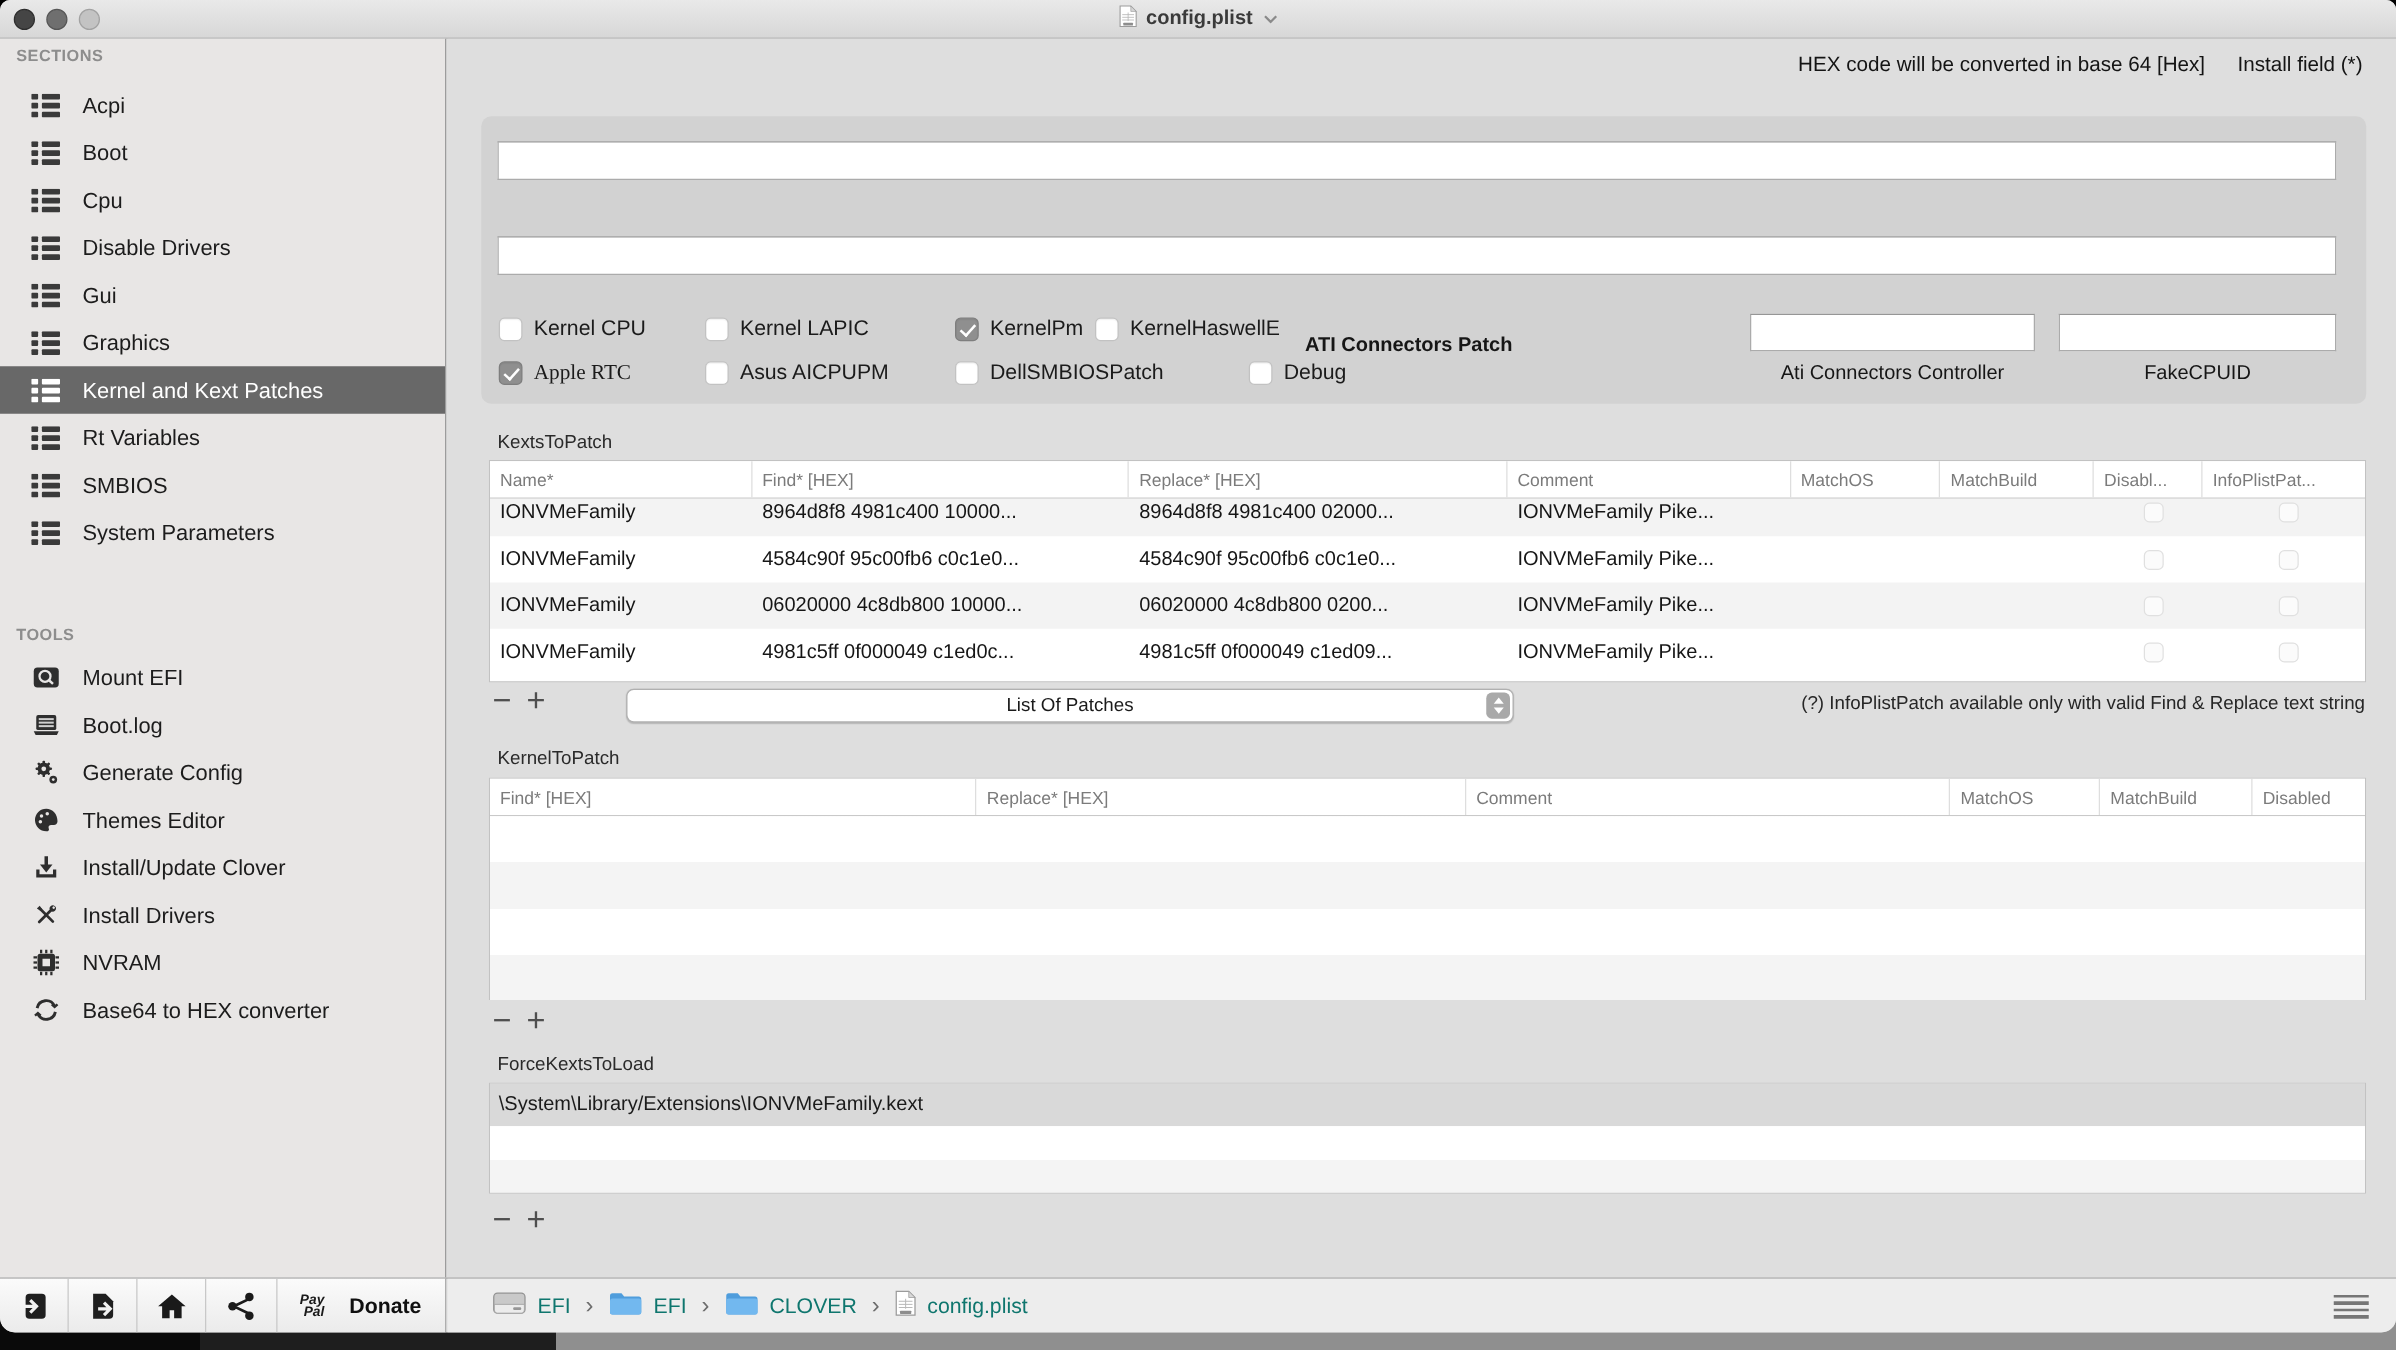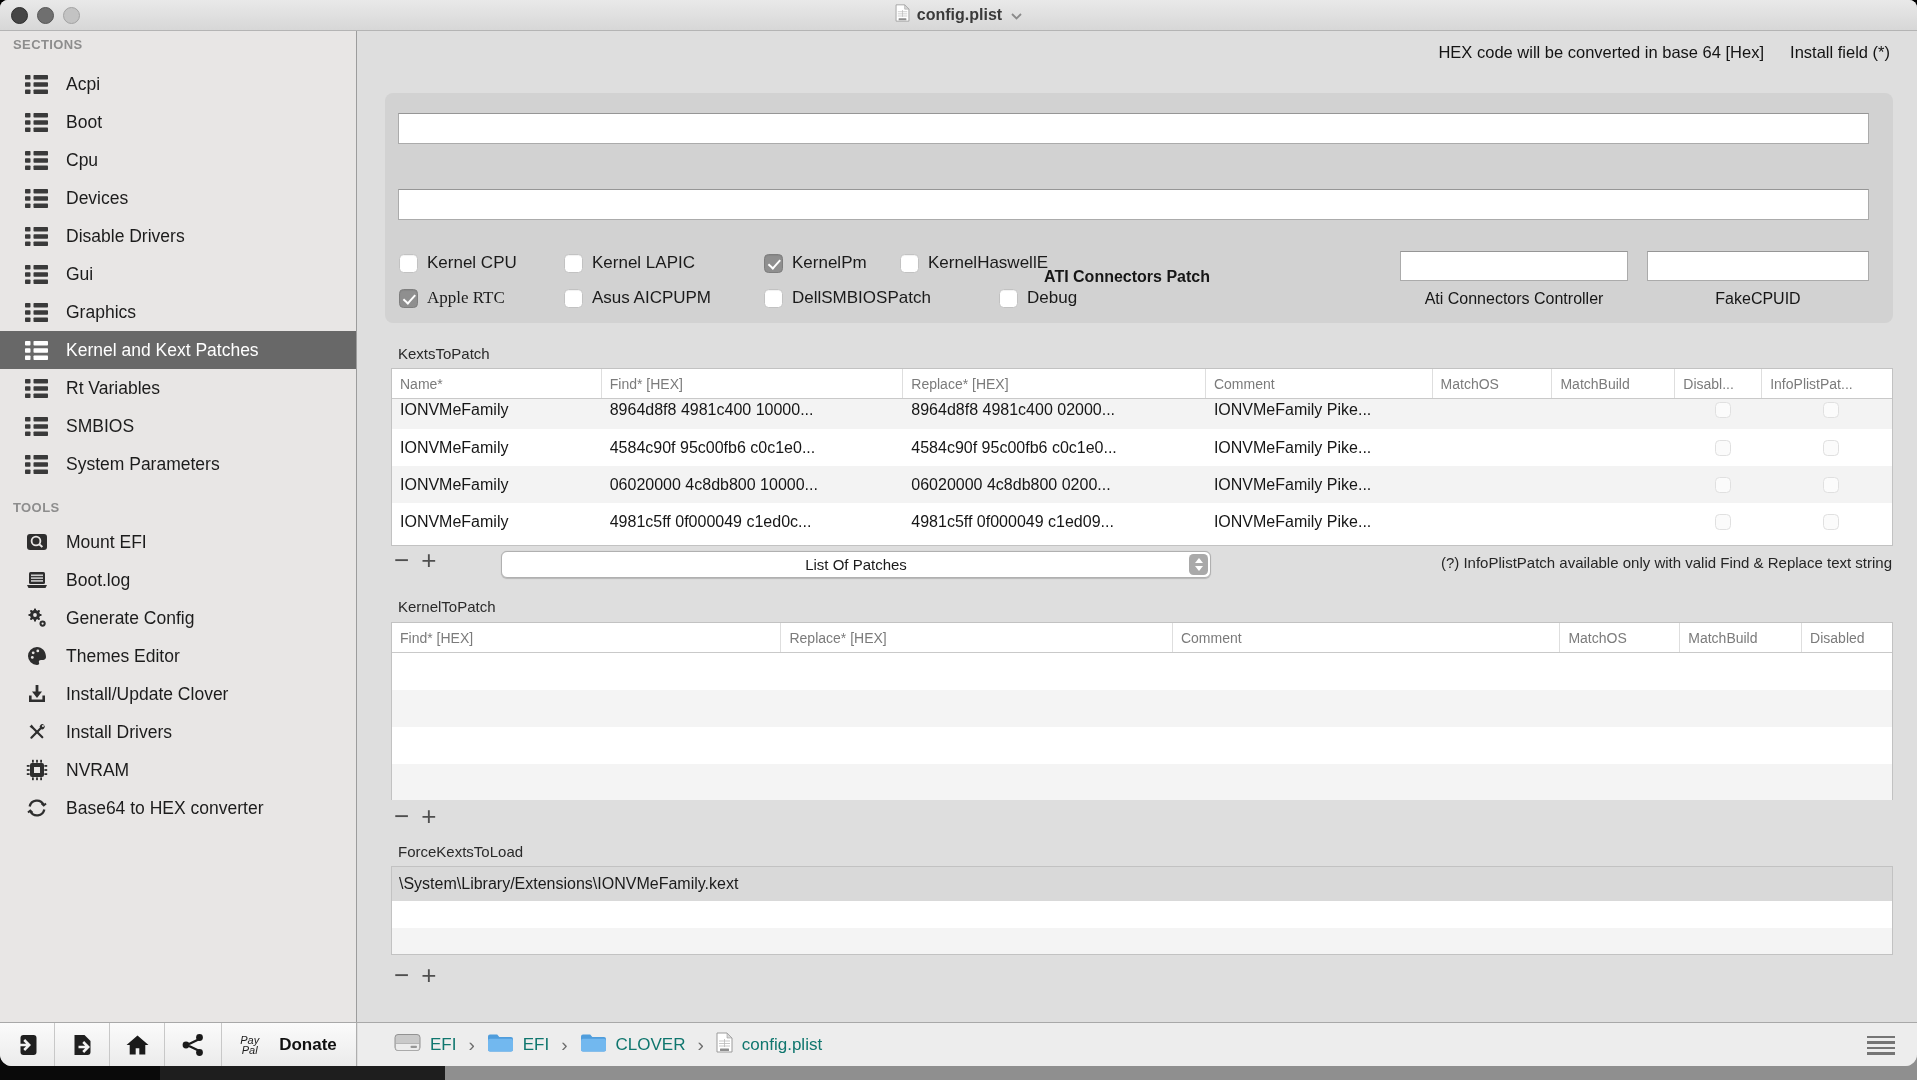--- a/index.html
+++ b/index.html
@@ -48,21 +48,21 @@
   .f-data  { left:13px; top:20px; width:1471px; }
   .f-patch { left:13px; top:96px; width:1471px; }
   .panel-label { position:absolute; left:0; width:1484px; text-align:center; font-size:16px; font-weight:700; color:#161616;margin-top:41px; }
   .lbl-data  { top:58px; }
   .lbl-patch { top:134px; }
   .cbrow { position:absolute; left:14px; display:flex; }
   .cbrow1 { top:160px; }
   .cbrow2 { top:195px; }
   .cbrow .cb { display:flex; align-items:center; gap:9px; font-size:17px; }
   .cbrow1 .cb:nth-child(1){ width:165px; } .cbrow1 .cb:nth-child(2){ width:200px; }
-  .cbrow1 .cb:nth-child(3){ width:136px; }
+  .cbrow1 .cb:nth-child(3){ width:112px; }
   .cbrow2 .cb:nth-child(1){ width:165px;font-family:Liberation Serif, serif; } .cbrow2 .cb:nth-child(2){ width:200px; }
   .cbrow2 .cb:nth-child(3){ width:235px; }
   .box { width:19px; height:19px; border-radius:4.5px; background:#fff; border:1px solid #c2c2c2;
     box-shadow:inset 0 1px 1px rgba(0,0,0,.06); position:relative; flex:0 0 auto; }
   .box.checked { background:#8f8f8f; border-color:#7e7e7e; }
   .box.checked::after { content:""; position:absolute; left:6px; top:2.5px; width:5px; height:9.5px;
     border:solid #fff; border-width:0 2.2px 2.2px 0; transform:rotate(42deg); }
   .side-field { position:absolute; top:158px; }
   .ctl-group  { left:1015px; width:228px; }
   .fake-group { left:1262px; width:222px; }
@@ -114,21 +114,21 @@
   .force-stripe1 { height:27px; background:#fff; }
   .force-stripe2 { height:26px; background:#f4f4f4; }
 
   
   .bottombar { position:absolute; left:0; bottom:0; width:100%; height:44px; border-top:1px solid #a8a8a8; }
   .footer-tools { position:absolute; left:0; top:0; width:357px; height:43px;
     background:linear-gradient(#fbfbfb,#ebebeb); border-right:1px solid #aeaeae; display:flex; }
   .fcell { display:flex; align-items:center; justify-content:center; border-right:1px solid #c8c8c8; }
   .fc1,.fc2,.fc3 { width:55px; } .fc4 { width:57px; }
   .fc5 { width:133px; border-right:none; gap:8px; }
-  .pp { font-size:11px; font-weight:400; font-style:italic; line-height:10px; color:#1b1b1b; text-align:center; }
+  .pp { font-size:11px; font-weight:700; font-style:italic; line-height:10px; color:#1b1b1b; text-align:right; }
   .donate { font-size:17px; font-weight:700; color:#101010;padding-left:12px; }
   .breadcrumb { position:absolute; left:358px; top:0; right:0; height:43px; background:#ededed;
     display:flex; align-items:center; padding-left:36px; }
   .crumb { display:flex; align-items:center; gap:9px; font-size:17px; color:#0f766e; }
   .crumb-sep { margin:0 12px; color:#6d6d6d; font-size:19px; }
   .menu-icon { position:absolute; right:22px; top:13px; display:flex; flex-direction:column; gap:3px; }
   .menu-icon i { display:block; width:28px; height:2.4px; background:#757575; }
   .chev { margin-left:2px; }
 </style>
 </head>
@@ -199,33 +199,20 @@
             <svg width="23" height="19" viewBox="0 0 23 19" fill="currentColor">
               <rect width="5.5" height="4.6" rx=".8"></rect>
               <rect x="8.5" width="14.5" height="4.6" rx=".8"></rect>
               <rect y="7.2" width="5.5" height="4.6" rx=".8"></rect>
               <rect x="8.5" y="7.2" width="14.5" height="4.6" rx=".8"></rect>
               <rect y="14.4" width="5.5" height="4.6" rx=".8"></rect>
               <rect x="8.5" y="14.4" width="14.5" height="4.6" rx=".8"></rect>
             </svg>
           </span>
           <span class="lbl">Cpu</span>
-        </div>
-      <div class="nav-item">
-          <span class="nico">
-            <svg width="23" height="19" viewBox="0 0 23 19" fill="currentColor">
-              <rect width="5.5" height="4.6" rx=".8"></rect>
-              <rect x="8.5" width="14.5" height="4.6" rx=".8"></rect>
-              <rect y="7.2" width="5.5" height="4.6" rx=".8"></rect>
-              <rect x="8.5" y="7.2" width="14.5" height="4.6" rx=".8"></rect>
-              <rect y="14.4" width="5.5" height="4.6" rx=".8"></rect>
-              <rect x="8.5" y="14.4" width="14.5" height="4.6" rx=".8"></rect>
-            </svg>
-          </span>
-          <span class="lbl">Devices</span>
         </div>
       <div class="nav-item">
           <span class="nico">
             <svg width="23" height="19" viewBox="0 0 23 19" fill="currentColor">
               <rect width="5.5" height="4.6" rx=".8"></rect>
               <rect x="8.5" width="14.5" height="4.6" rx=".8"></rect>
               <rect y="7.2" width="5.5" height="4.6" rx=".8"></rect>
               <rect x="8.5" y="7.2" width="14.5" height="4.6" rx=".8"></rect>
               <rect y="14.4" width="5.5" height="4.6" rx=".8"></rect>
               <rect x="8.5" y="14.4" width="14.5" height="4.6" rx=".8"></rect>

